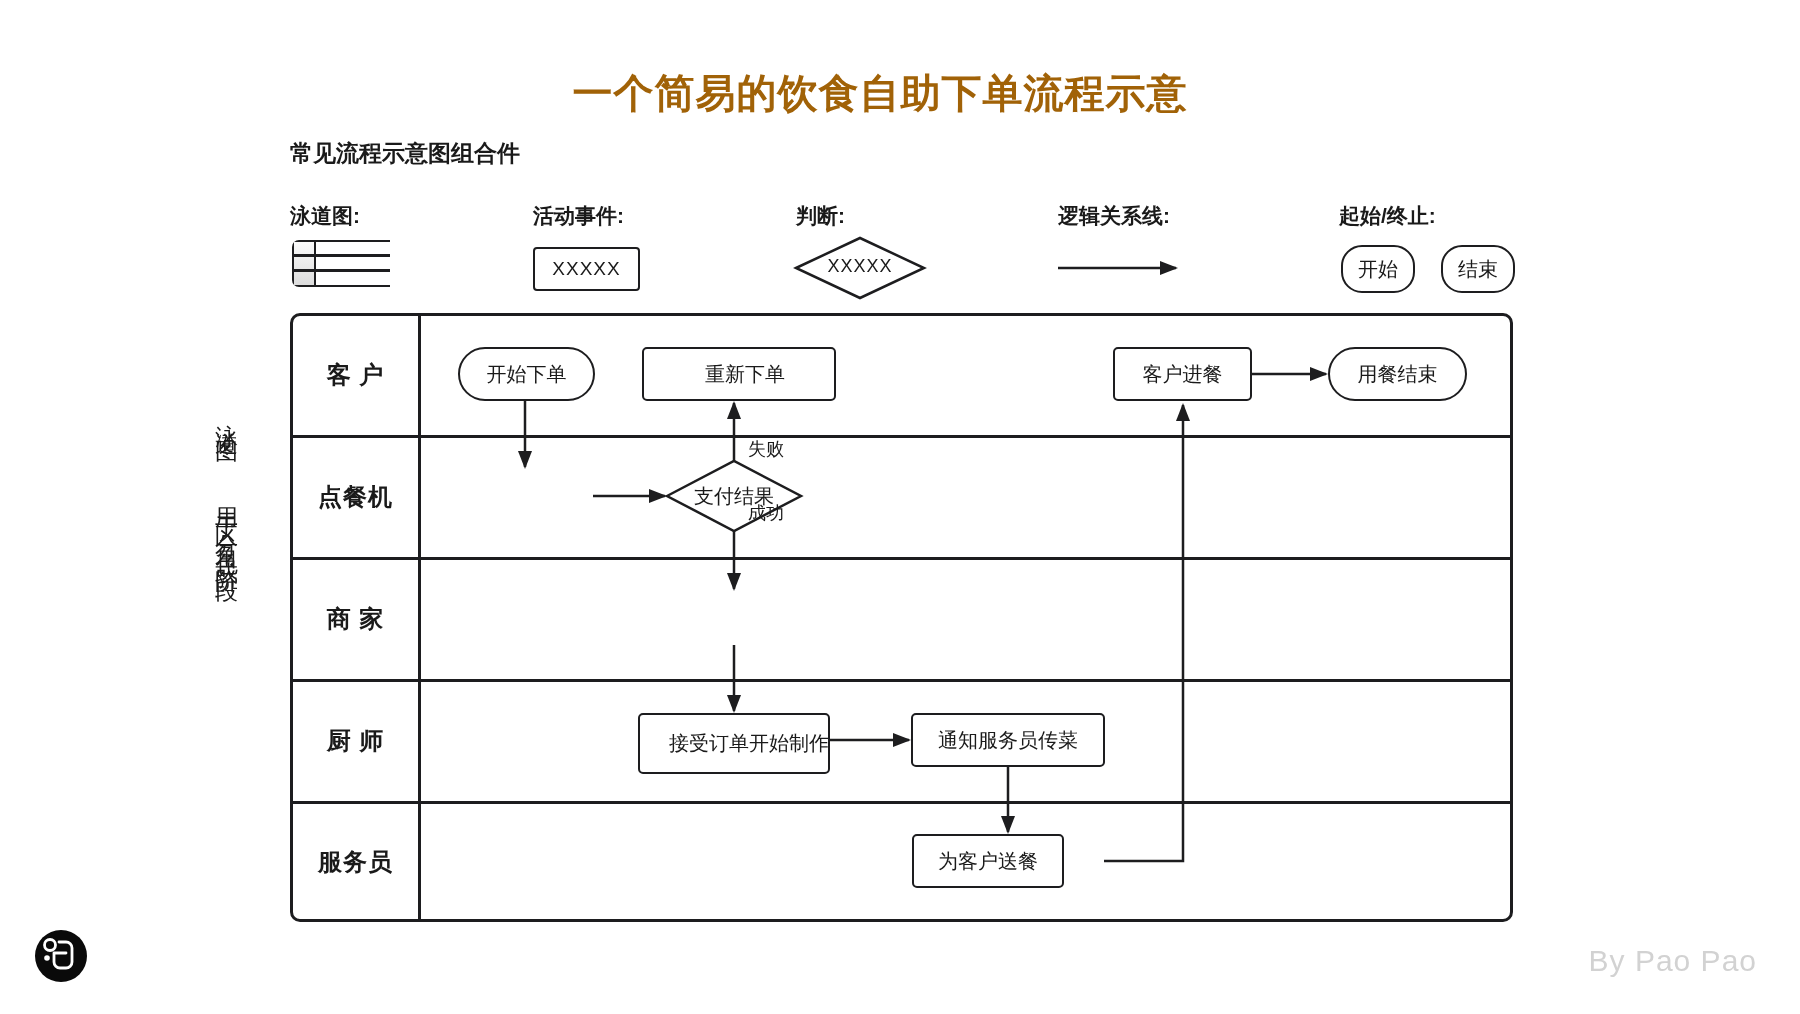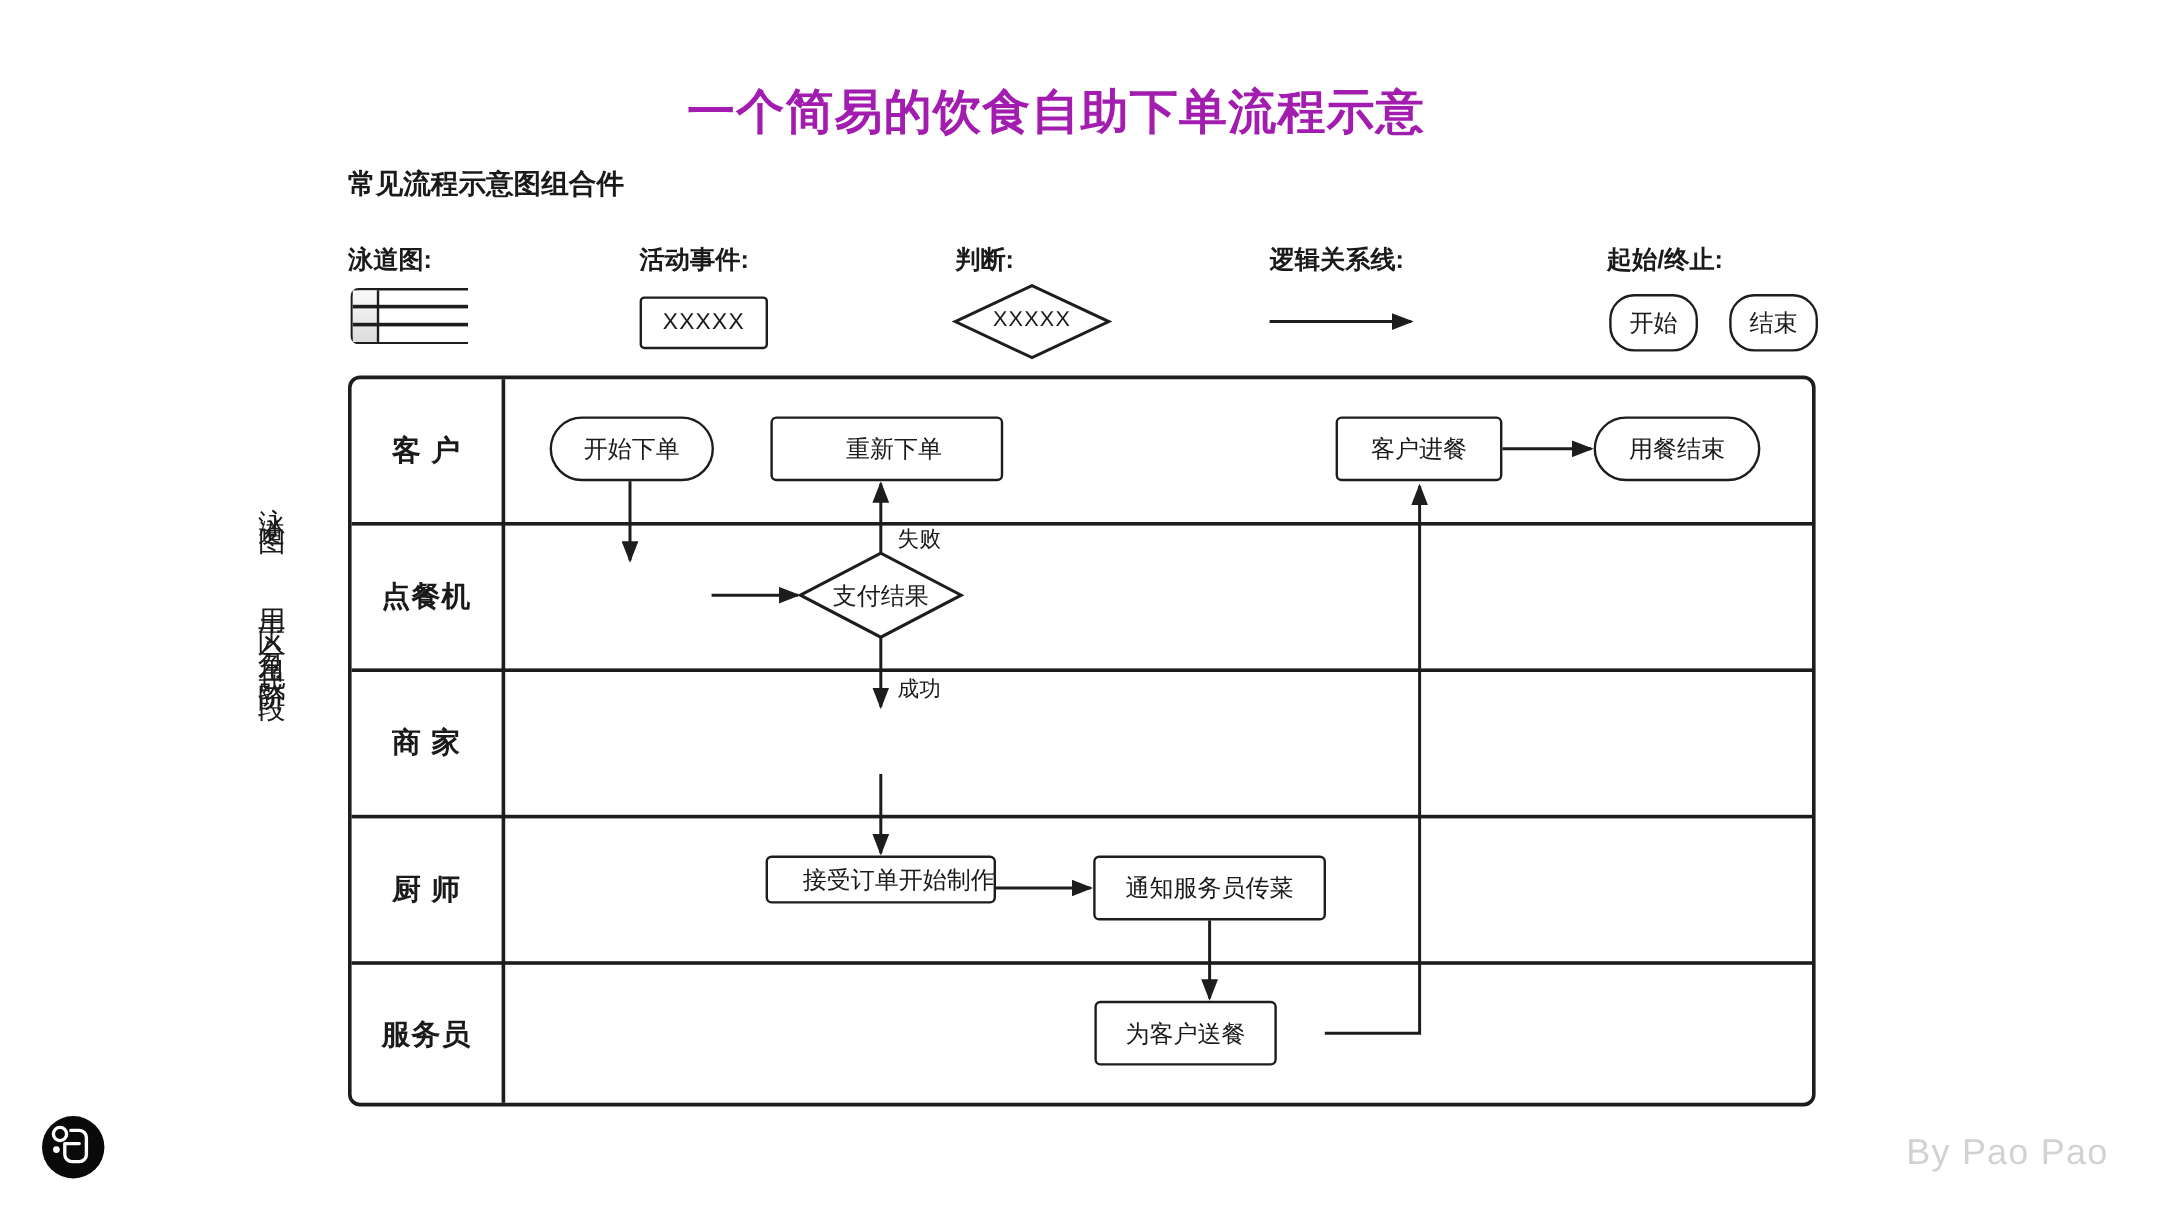--- a/index.html
+++ b/index.html
@@ -3,21 +3,21 @@
 <meta charset="utf-8">
 <style>
   html,body{margin:0;padding:0;background:#ffffff;}
   .page{
     position:relative;width:1800px;height:1014px;background:#ffffff;
     font-family:"Liberation Sans","DejaVu Sans",sans-serif;color:#1a1a1a;overflow:hidden;
   }
   .abs{position:absolute;}
   .page-title{
     left:0;top:66px;width:1760px;text-align:center;
-    font-size:40px;font-weight:700;letter-spacing:1px;color:#a21caf;
+    font-size:40px;font-weight:700;letter-spacing:1px;color:#a16207;
   }
   .legend-heading{left:290px;top:138px;font-size:23px;font-weight:700;}
   .legend-label{top:202px;font-size:21px;font-weight:600;}
   
   .mini-table{
     left:292px;top:240px;width:98px;height:47px;box-sizing:border-box;
     border:2.5px solid #1d1d1f;border-right:none;border-radius:7px 0 0 7px;
   }
   .mini-col{position:absolute;left:0;top:0;bottom:0;width:20px;
     background:linear-gradient(180deg,#fbfbfb,#dcdcdc);border-right:2.5px solid #1d1d1f;}
@@ -131,26 +131,26 @@
     <line x1="1008" y1="767" x2="1008" y2="832" stroke="#1d1d1f" stroke-width="2.5" marker-end="url(#ah)"></line>
     <path d="M1104,861 L1183,861 L1183,405" fill="none" stroke="#1d1d1f" stroke-width="2.5" marker-end="url(#ah)"></path>
     <line x1="1252" y1="374" x2="1326" y2="374" stroke="#1d1d1f" stroke-width="2.5" marker-end="url(#ah)"></line>
   </svg>
 
   <div class="node stadium" style="left:458px;top:347px;width:137px;height:54px;">开始下单</div>
   <div class="node" style="left:642px;top:347px;width:194px;height:54px;padding-left:12px;">重新下单</div>
   <div class="node" style="left:1113px;top:347px;width:139px;height:54px;">客户进餐</div>
   <div class="node stadium" style="left:1328px;top:347px;width:139px;height:54px;">用餐结束</div>
   <div class="diamond-label" style="left:664px;top:483px;width:140px;">支付结果</div>
-  <div class="node" style="left:638px;top:713px;width:192px;height:40px;padding-left:30px;">接受订单开始制作</div>
+  <div class="node" style="left:638px;top:713px;width:192px;height:61px;padding-left:30px;">接受订单开始制作</div>
   <div class="node" style="left:911px;top:713px;width:194px;height:54px;">通知服务员传菜</div>
   <div class="node" style="left:912px;top:834px;width:152px;height:54px;">为客户送餐</div>
 
   <div class="edge-label" style="left:748px;top:437px;">失败</div>
-  <div class="edge-label" style="left:748px;top:562px;">成功</div>
+  <div class="edge-label" style="left:748px;top:501px;">成功</div>
 
   <svg class="abs" style="left:33px;top:928px;" width="56" height="56" viewBox="0 0 56 56">
     <circle cx="28" cy="28" r="26" fill="#0a0a0a"></circle>
     <circle cx="17" cy="17" r="5.5" fill="none" stroke="#ffffff" stroke-width="2.8"></circle>
     <circle cx="14" cy="30" r="2.8" fill="#ffffff"></circle>
     <path d="M 26 14 h 7 a 6 6 0 0 1 6 6 v 14 a 6 6 0 0 1 -6 6 h -6 a 6 6 0 0 1 -6 -6 v -9 h 12" fill="none" stroke="#ffffff" stroke-width="2.8" stroke-linecap="round" stroke-linejoin="round"></path>
   </svg>
   <div class="abs credit">By Pao Pao</div>
 
 </div>

